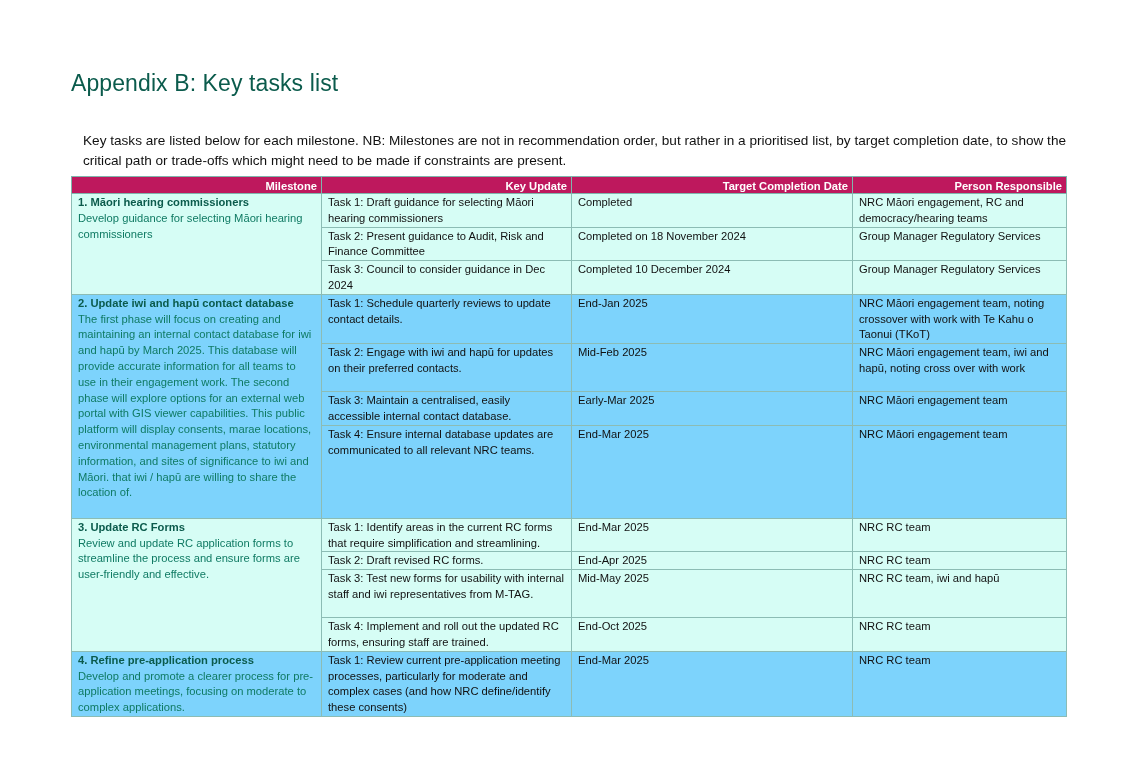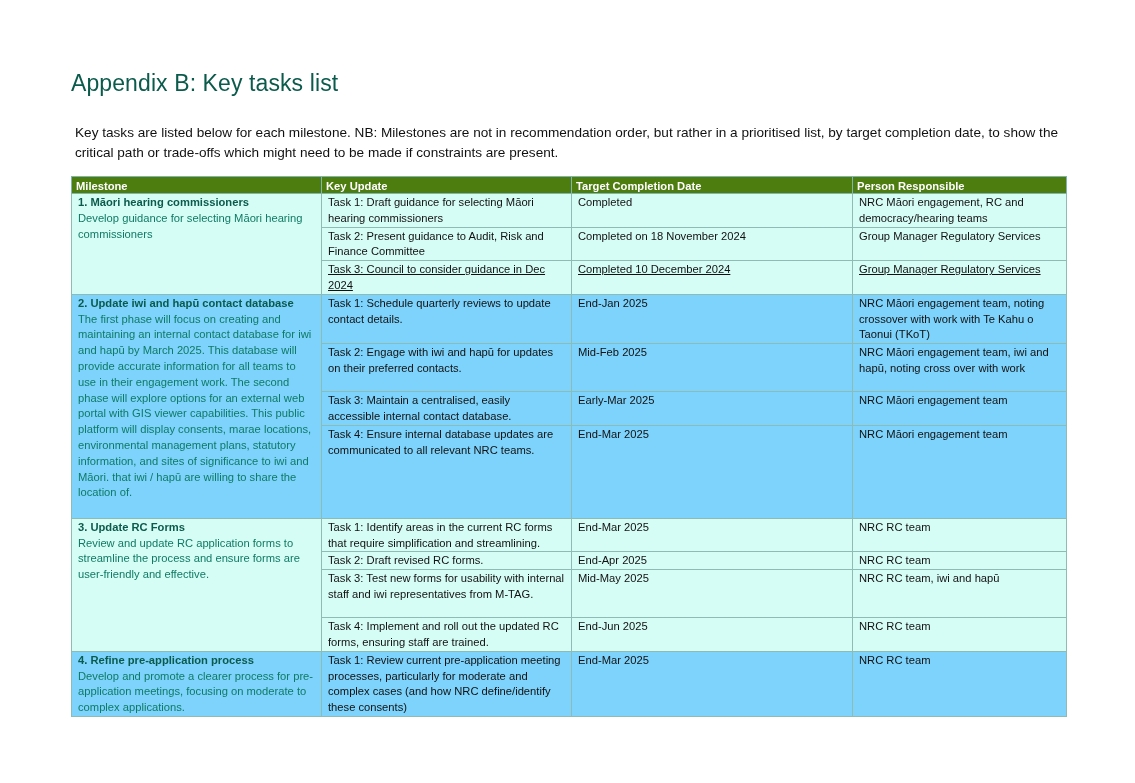--- a/index.html
+++ b/index.html
@@ -1,22 +1,22 @@
 <!DOCTYPE html>
 <html><head>
 <meta charset="utf-8">
 <style>
   html, body { margin: 0; padding: 0; background: #ffffff; }
   body { width: 1135px; height: 783px; position: relative; overflow: hidden;
          font-family: "Liberation Sans", sans-serif; color: #111; }
   .title { position: absolute; left: 71px; top: 70px; font-size: 23px; color: #0b5b4c; font-weight: normal; margin: 0; letter-spacing: 0.1px; }
-  .intro { position: absolute; left: 71px; top: 119px; width: 1000px; font-size: 13.6px; line-height: 19.5px; color: #111; margin: 4px; }
+  .intro { position: absolute; left: 71px; top: 119px; width: 1000px; font-size: 13.6px; line-height: 19.5px; color: #111; margin: 12px; }
   table.tasks { position: absolute; left: 71px; top: 176px; width: 995px; border-collapse: collapse;
                 font-size: 11.2px; line-height: 15.8px; table-layout: fixed; }
-  table.tasks th { background: #4d7c0f; color: #ffffff; font-weight: bold; text-align: left;
+  table.tasks th { background: #be185d; color: #ffffff; font-weight: bold; text-align: right;
                    padding: 1px 4px 0 4px; border: 1px solid #7fb5ac; height: 15px; line-height: 14px; }
   table.tasks td { border: 1.5px solid #8cbcb4; padding: 1px 6px 0 6px; vertical-align: top; }
   .bg-cyan td { background: #d6fdf5; }
   .bg-white td { background: #7dd3fc; }
   .ms-title { color: #0b5b4c; font-weight: bold; }
   .ms-desc { color: #0f7a63; }
   col.c1 { width: 250px; } col.c2 { width: 250px; } col.c3 { width: 281px; } col.c4 { width: 214px; }
 </style>
 </head>
 <body>
@@ -47,21 +47,21 @@
         </td>
         <td>Task 1: Draft guidance for selecting Māori hearing commissioners</td>
         <td>Completed</td>
         <td>NRC Māori engagement, RC and democracy/hearing teams</td>
       </tr>
       <tr class="bg-cyan" style="height: 32px; border-radius: 15px;">
         <td>Task 2: Present guidance to Audit, Risk and Finance Committee</td>
         <td>Completed on 18 November 2024</td>
         <td>Group Manager Regulatory Services</td>
       </tr>
-      <tr class="bg-cyan" style="height: 32px; text-decoration: underline;">
+      <tr class="bg-cyan" style="height: 32px;">
         <td>Task 3: Council to consider guidance in Dec 2024</td>
         <td>Completed 10 December 2024</td>
         <td>Group Manager Regulatory Services</td>
       </tr>
       <tr class="bg-white" style="height: 48px;">
         <td rowspan="4">
           <div class="ms-title">2. Update iwi and hapū contact database</div>
           <div class="ms-desc">The first phase will focus on creating and maintaining an internal contact database for iwi and hapū by March 2025. This database will provide accurate information for all teams to use in their engagement work. The second phase will explore options for an external web portal with GIS viewer capabilities. This public platform will display consents, marae locations, environmental management plans, statutory information, and sites of significance to iwi and Māori. that iwi / hapū are willing to share the location of.</div>
         </td>
         <td>Task 1: Schedule quarterly reviews to update contact details.</td>
@@ -97,21 +97,21 @@
         <td>End-Apr 2025</td>
         <td>NRC RC team</td>
       </tr>
       <tr class="bg-cyan" style="height: 48px; margin-left: 38px;">
         <td>Task 3: Test new forms for usability with internal staff and iwi representatives from M-TAG.</td>
         <td>Mid-May 2025</td>
         <td>NRC RC team, iwi and hapū</td>
       </tr>
       <tr class="bg-cyan" style="height: 32px;">
         <td>Task 4: Implement and roll out the updated RC forms, ensuring staff are trained.</td>
-        <td>End-Jun 2025</td>
+        <td>End-Oct 2025</td>
         <td>NRC RC team</td>
       </tr>
       <tr class="bg-white" style="height: 64px;">
         <td rowspan="1">
           <div class="ms-title">4. Refine pre-application process</div>
           <div class="ms-desc">Develop and promote a clearer process for pre-application meetings, focusing on moderate to complex applications.</div>
         </td>
         <td>Task 1: Review current pre-application meeting processes, particularly for moderate and complex cases (and how NRC define/identify these consents)</td>
         <td>End-Mar 2025</td>
         <td>NRC RC team</td>

